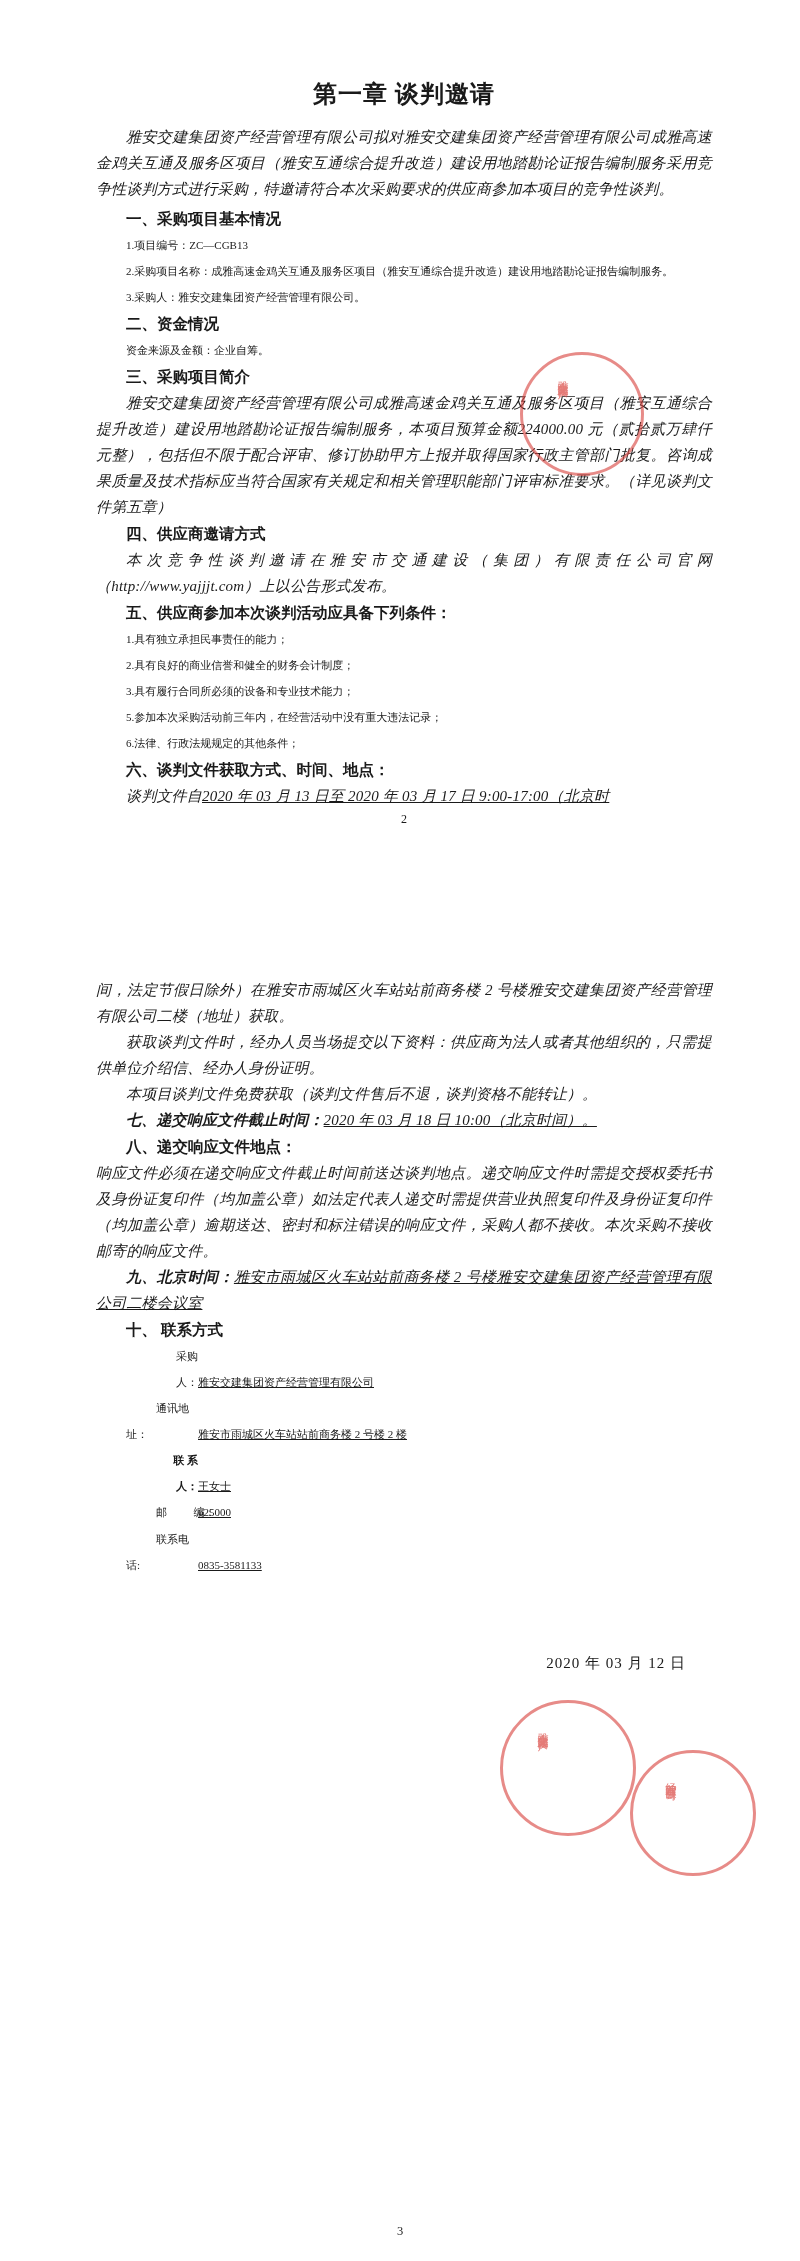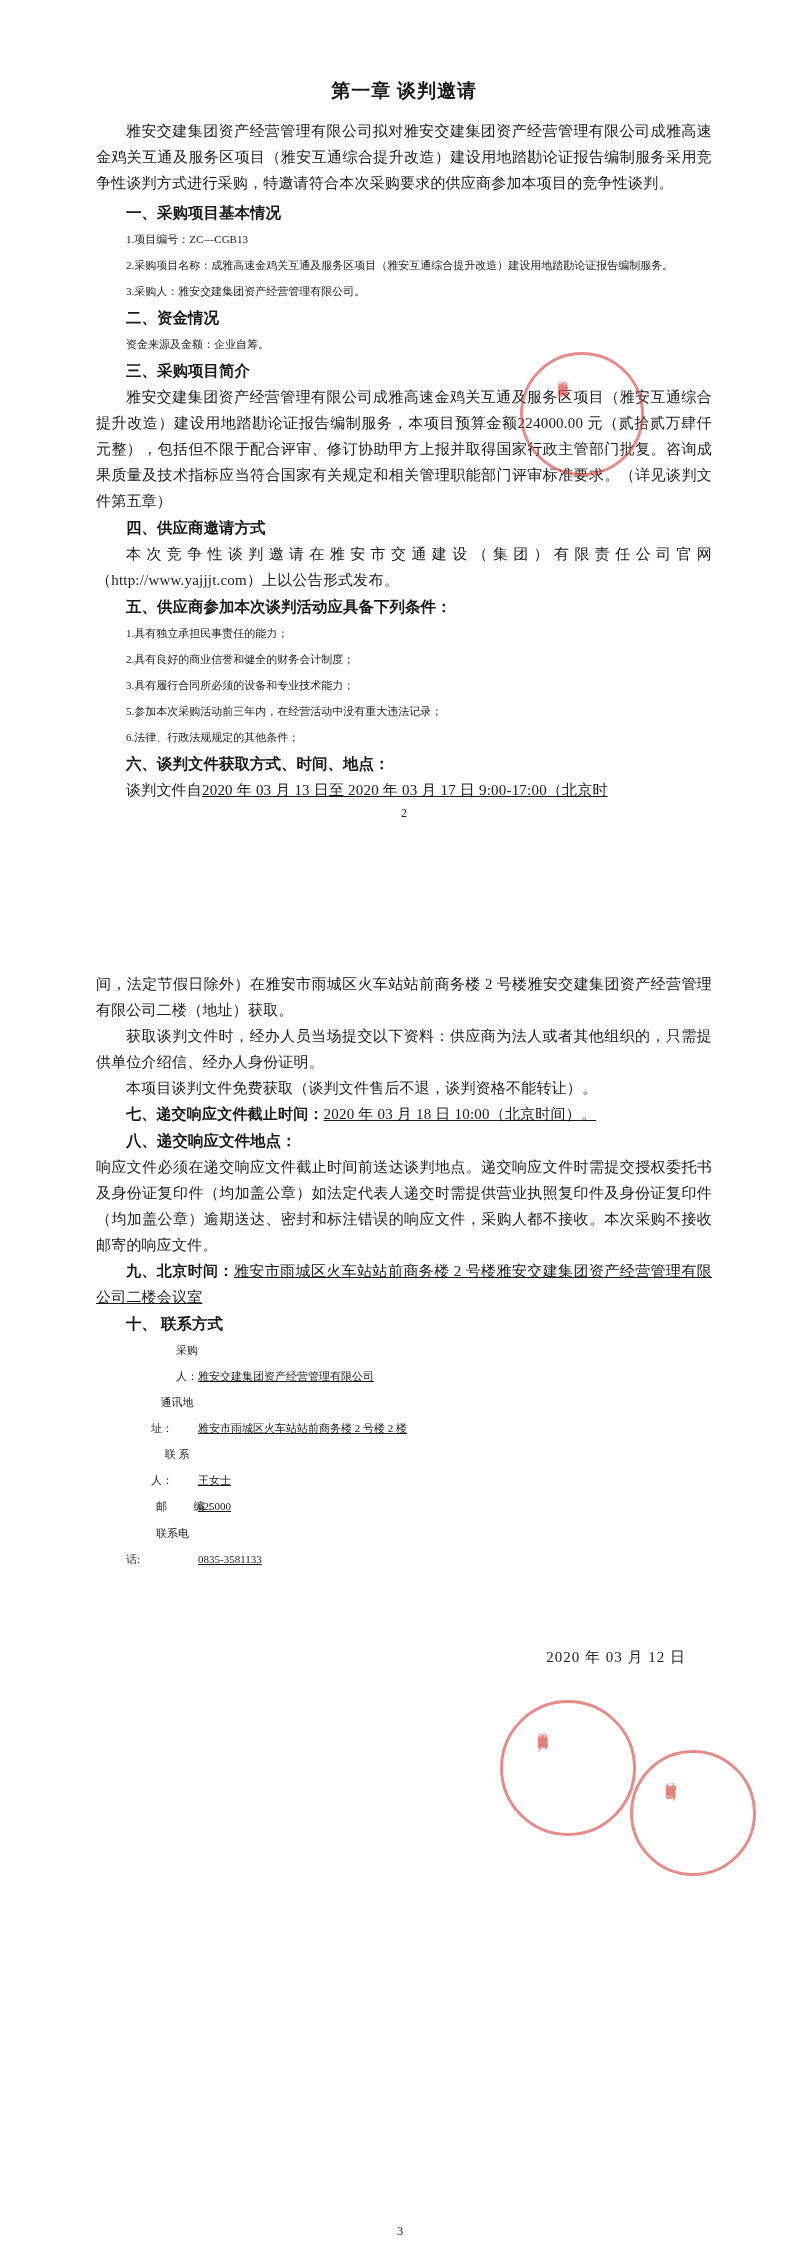--- a/index.html
+++ b/index.html
@@ -18,32 +18,33 @@
   }
   .sheet {
     position: absolute;
     left: 96px;
     top: 0;
     width: 616px;
     height: 2261px;
   }
   .title {
     text-align: center;
-    font-size: 19px;
+    font-size: 24px;
     font-weight: bold;
     letter-spacing: 1px;
     margin-top: 78px;
     margin-bottom: 14px;
   }
   .p {
     font-size: 15px;
     line-height: 26px;
     text-align: justify;
     margin: 0;
     letter-spacing: 0.2px;
+    font-style: italic;
   }
   .indent2 { text-indent: 30px; }
   .h2 {
     font-size: 15.5px;
     font-weight: bold;
     line-height: 27px;
     text-indent: 30px;
     margin: 0;
   }
   .sub {
@@ -156,24 +157,24 @@
     <p class="p indent2">
       <b>九、北京时间：</b><span class="u">雅安市雨城区火车站站前商务楼 2 号楼雅安交建集团资产经营管理有限公司二楼会议室</span>
     </p>
 
     <p class="h2">十、 联系方式</p>
 
     <p class="sub">
       <span style="display:inline-block;width:72px;text-align:right;">采购人：</span><span class="u">雅安交建集团资产经营管理有限公司</span>
     </p>
     <p class="sub">
-      <span style="display:inline-block;width:72px;text-align:center;">通讯地址：</span><span class="u">雅安市雨城区火车站站前商务楼 2 号楼 2 楼</span>
+      <span style="display:inline-block;width:72px;text-align:left;">通讯地址：</span><span class="u">雅安市雨城区火车站站前商务楼 2 号楼 2 楼</span>
     </p>
     <p class="sub">
-      <span style="display:inline-block;width:72px;text-align:center;">联 系 人：</span><span class="u">王女士</span>
+      <span style="display:inline-block;width:72px;text-align:right;font-weight:bold;">联 系 人：</span><span class="u">王女士</span>
     </p>
     <p class="sub">
       <span style="display:inline-block;width:72px;text-align:right;white-space:pre;font-family:Liberation Mono, monospace;">邮    编：</span><span class="u">625000</span>
     </p>
     <p class="sub">
       <span style="display:inline-block;width:72px;text-align:left;">联系电话:</span><span class="u">0835-3581133</span>
     </p>
 
     <div class="footer-date">2020 年   03 月   12 日</div>
   </div>

